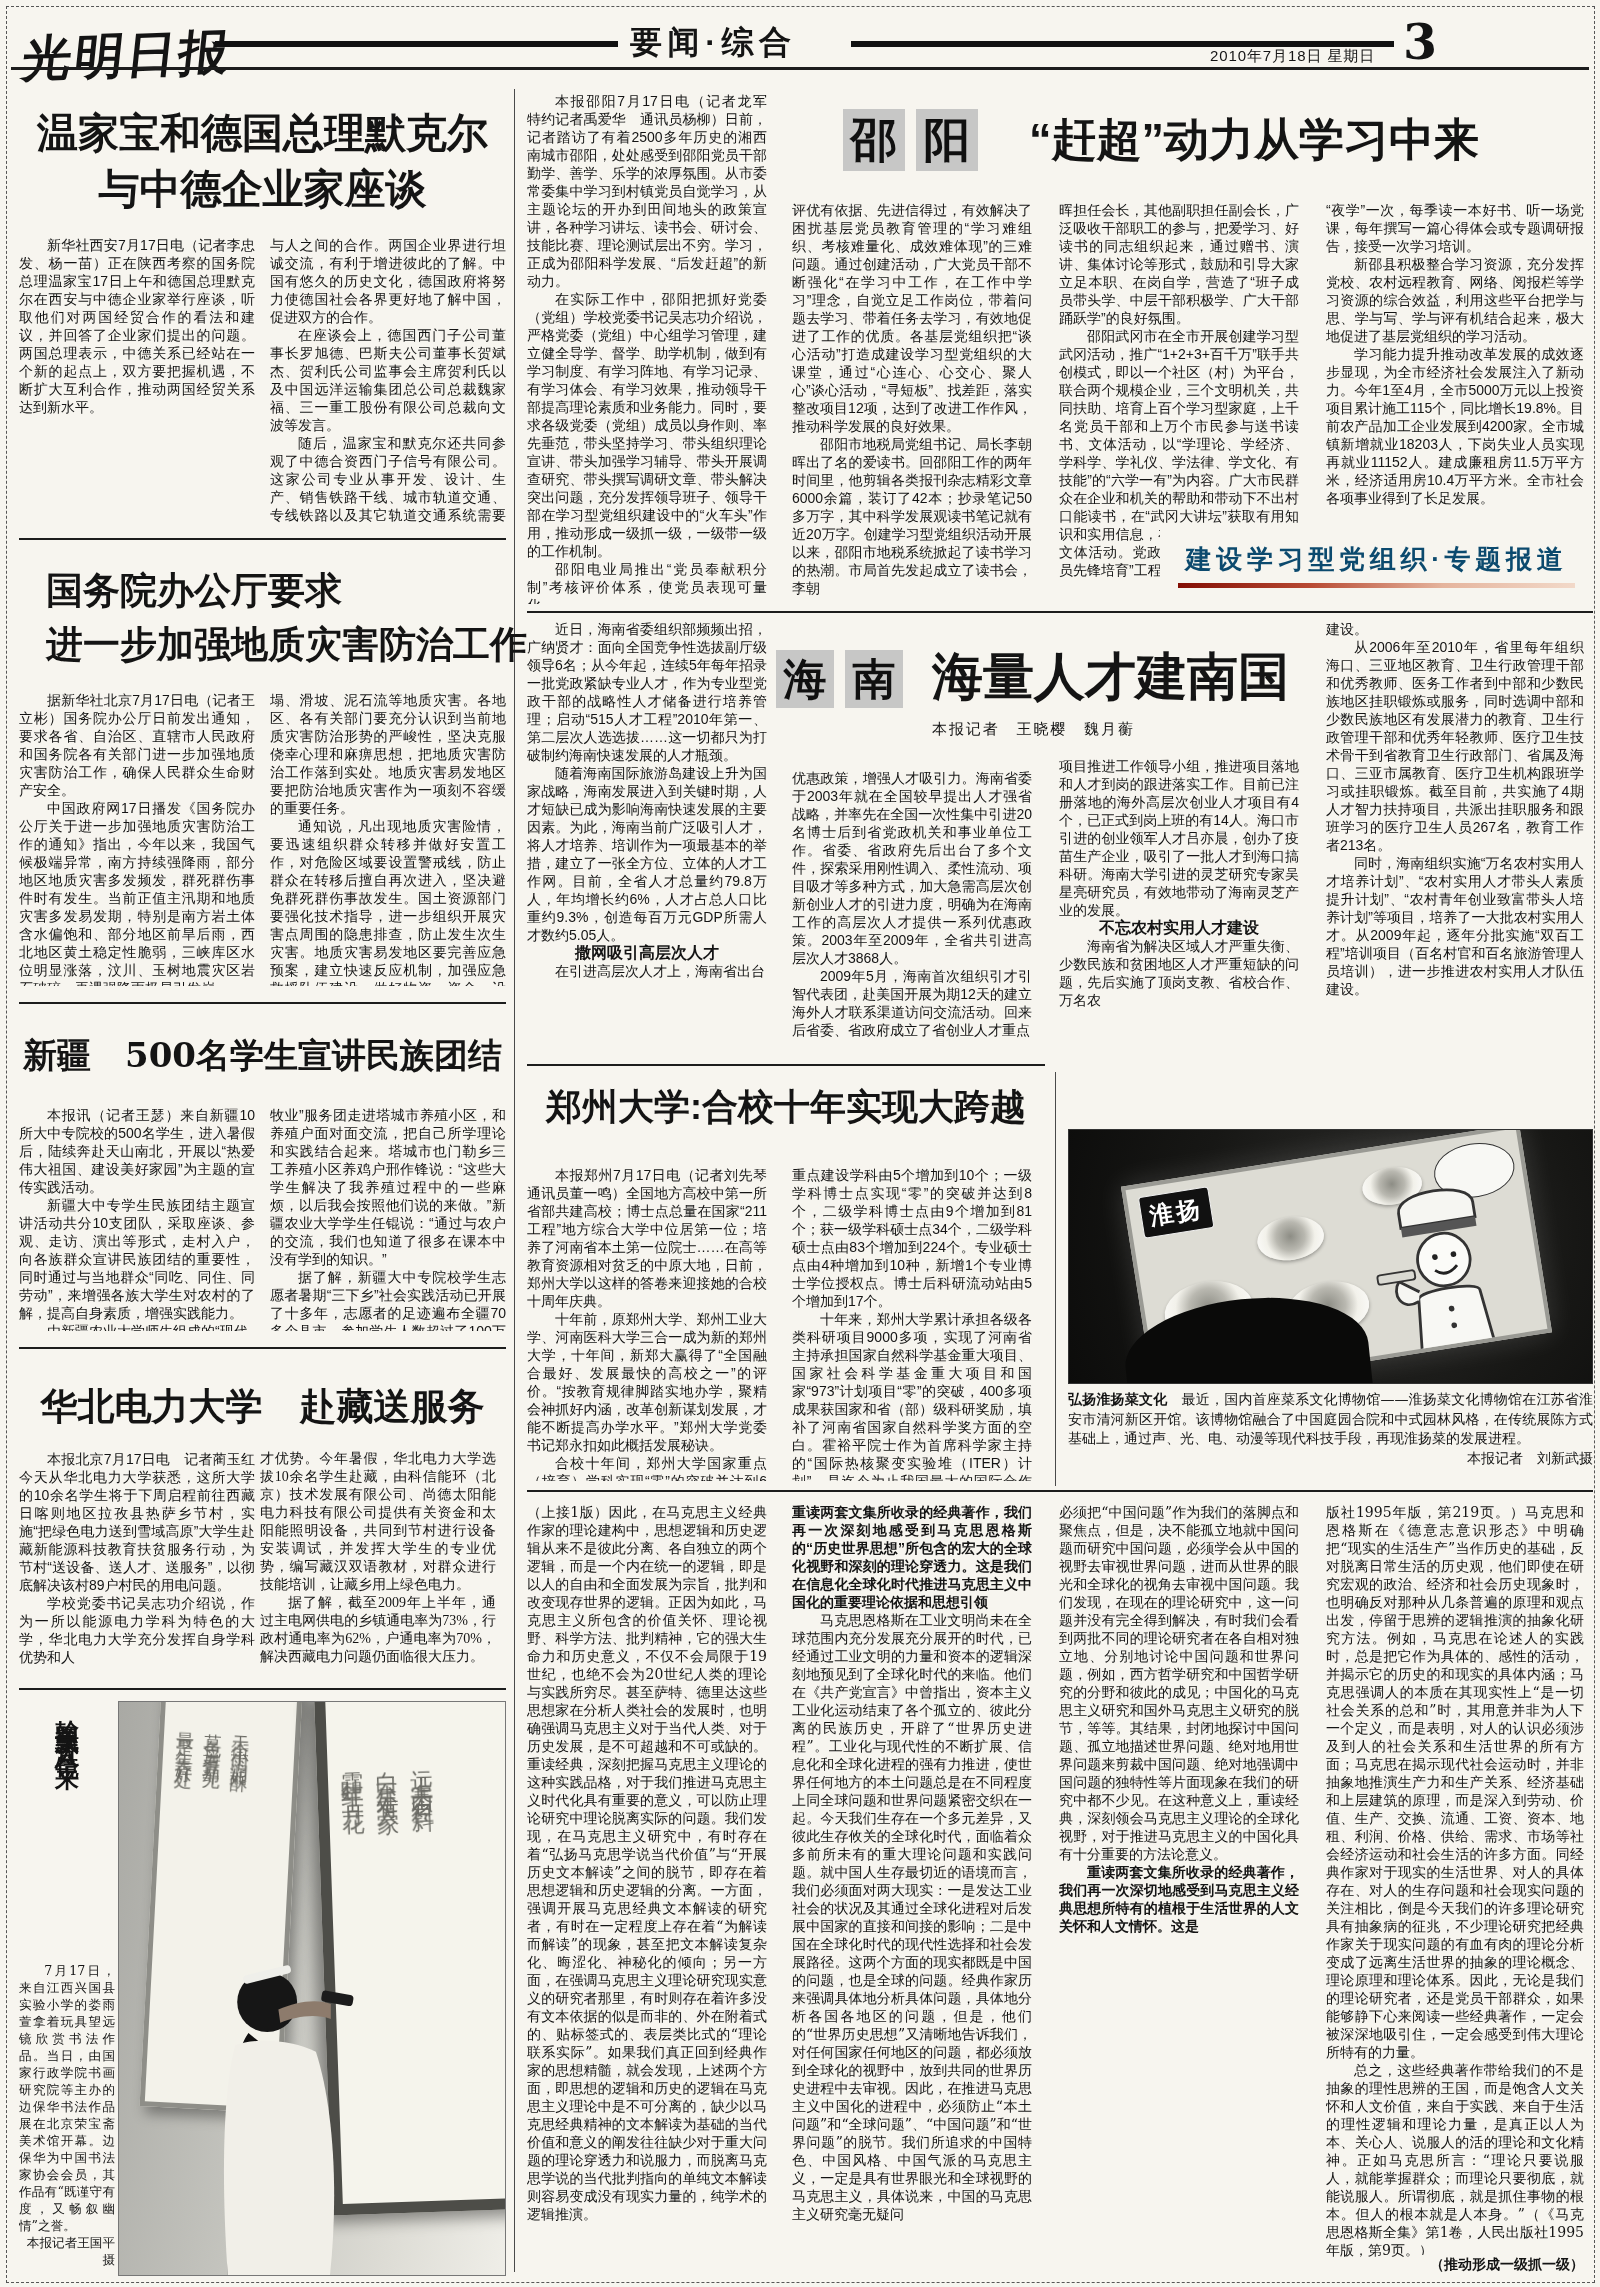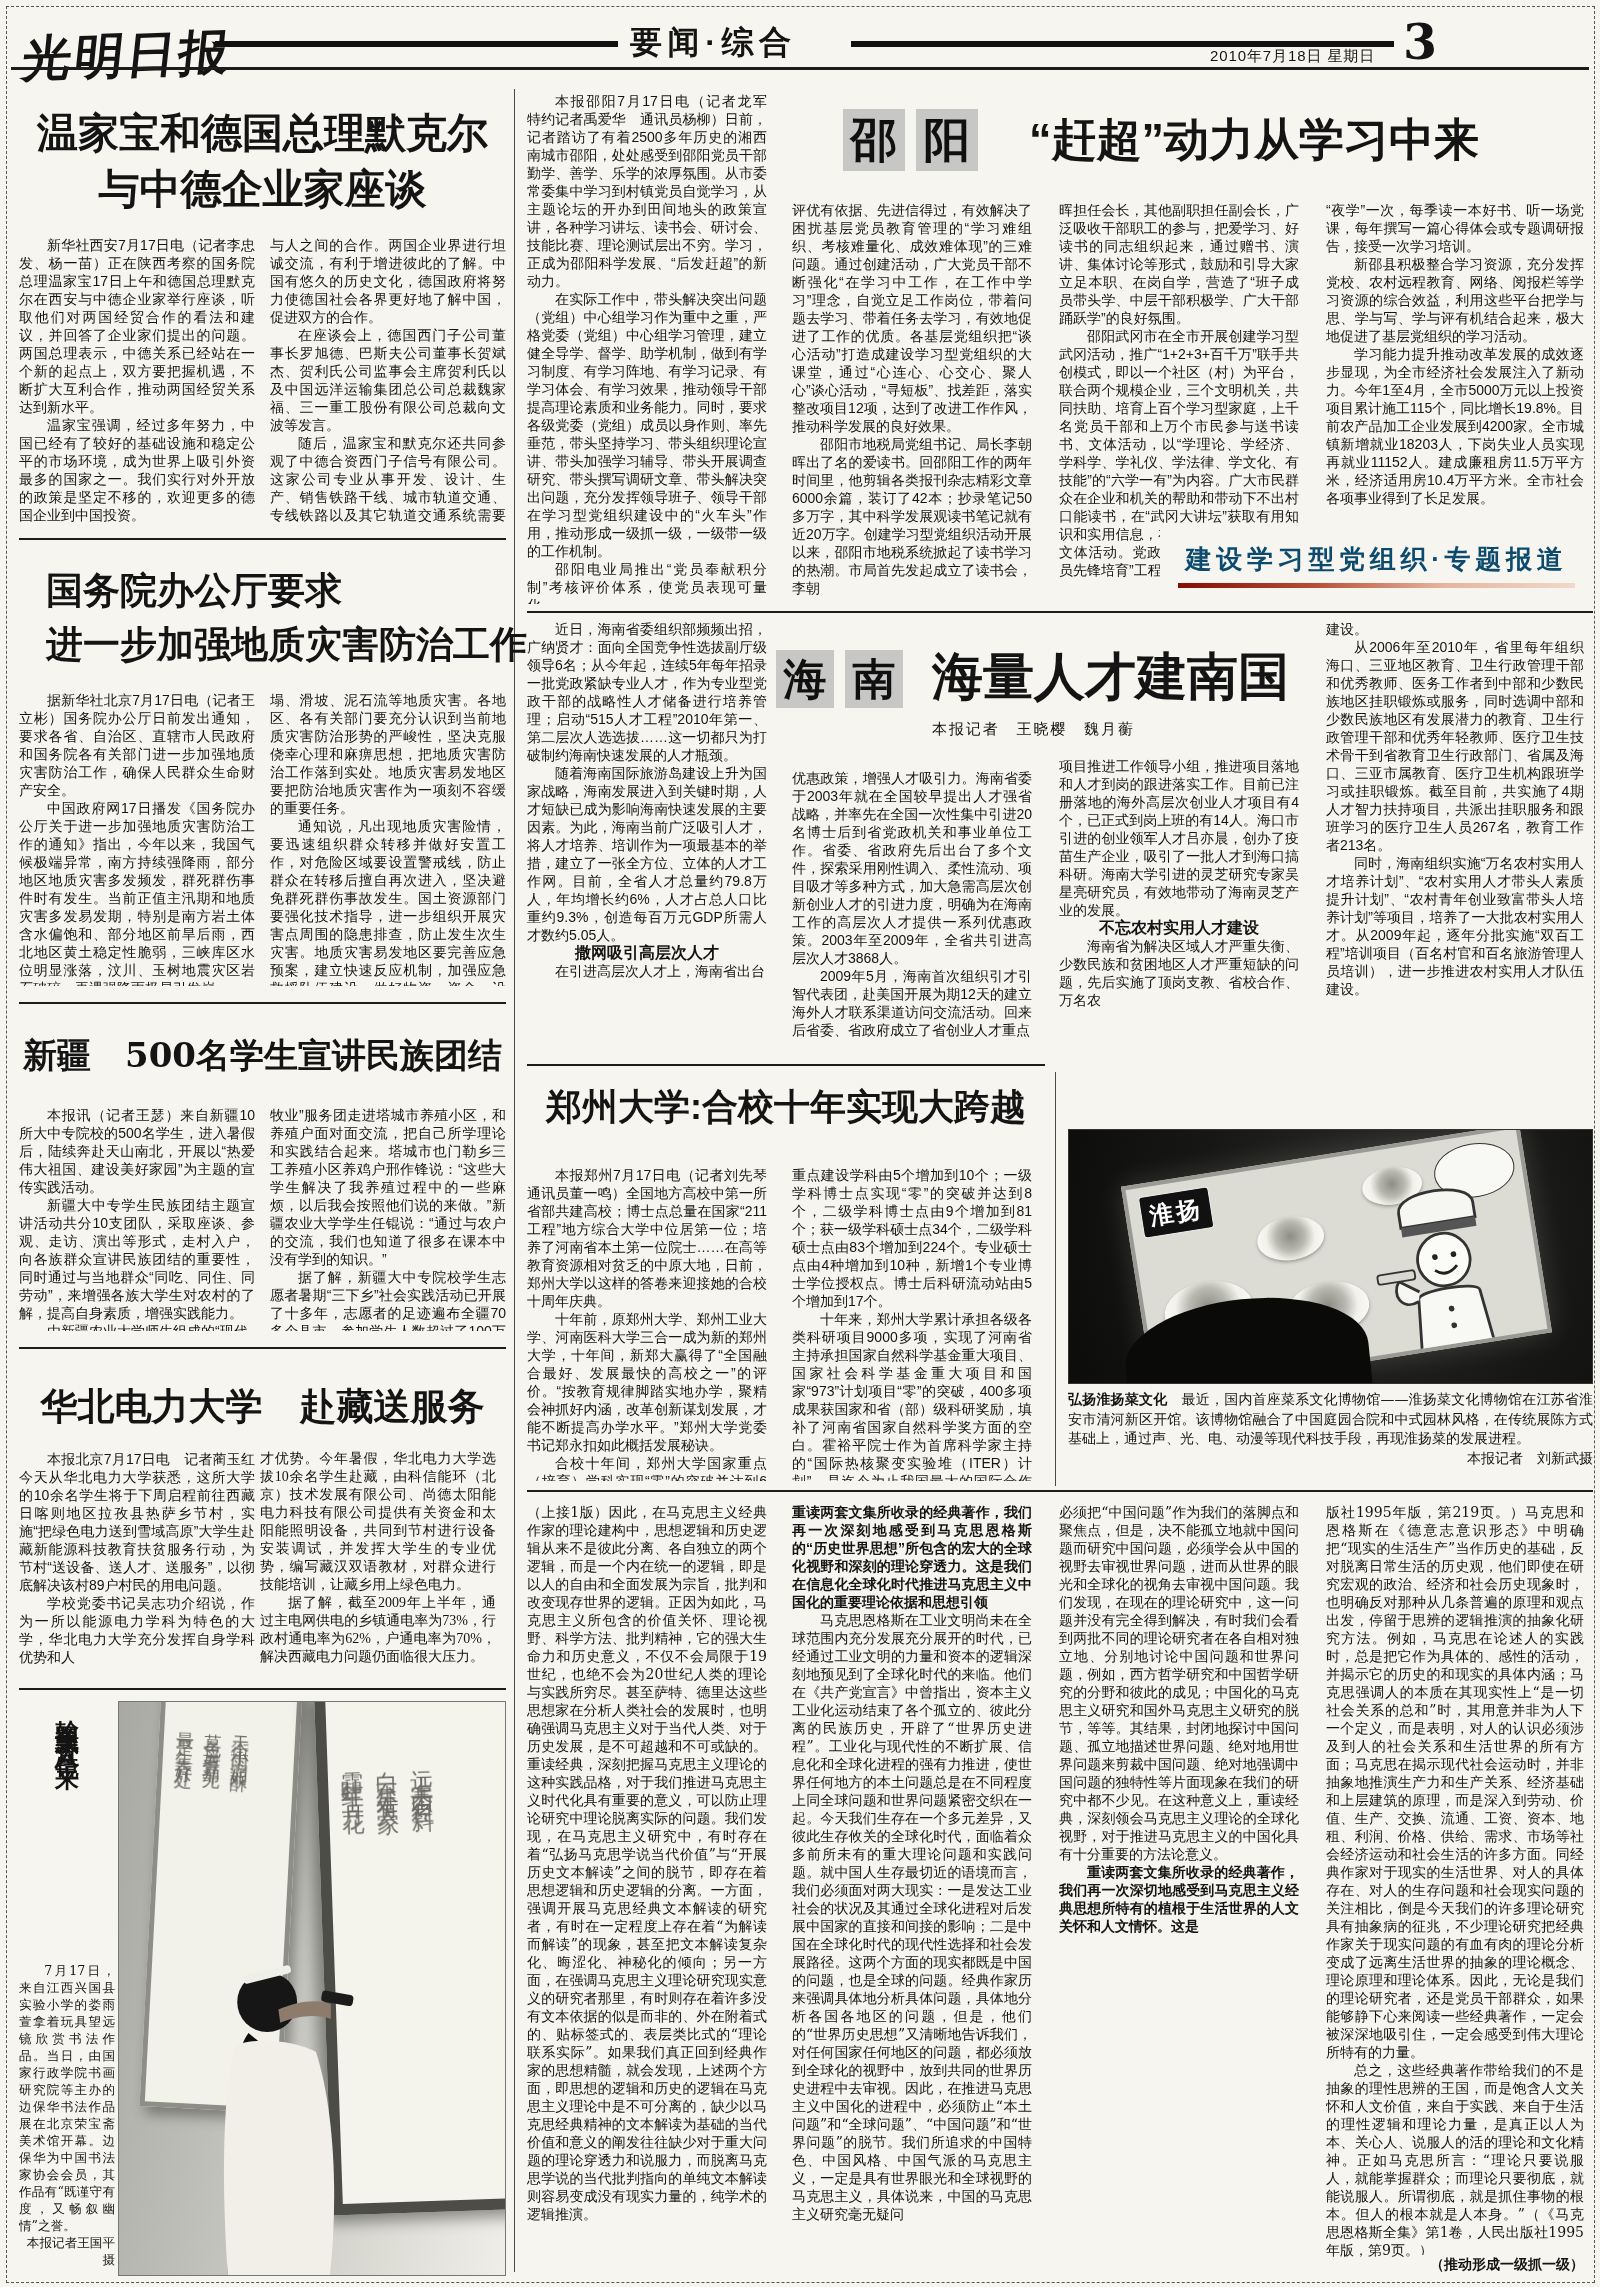--- a/index.html
+++ b/index.html
@@ -66,21 +66,20 @@
 <div class="hr" style="left:11.2px;top:67px;width:1578px;height:2.8px;"></div>
 
 <div class="vr" style="left:514px;top:89px;height:2183px;"></div>
 
 <div class="abs h-sans center" style="left:19px;top:105px;width:487px;font-size:41px;line-height:56px;">
   <div>温家宝和德国总理默克尔</div>
   <div>与中德企业家座谈</div>
 </div>
 <div class="tc" style="left:19px;top:236px;width:236px;height:290px;">
     <p class="para">新华社西安7月17日电（记者李忠发、杨一苗）正在陕西考察的国务院总理温家宝17日上午和德国总理默克尔在西安与中德企业家举行座谈，听取他们对两国经贸合作的看法和建议，并回答了企业家们提出的问题。两国总理表示，中德关系已经站在一个新的起点上，双方要把握机遇，不断扩大互利合作，推动两国经贸关系达到新水平。</p>
-    <p class="para">温家宝强调，经过多年努力，中国已经有了较好的基础设施和稳定公平的市场环境，成为世界上吸引外资最多的国家之一。我们实行对外开放的政策是坚定不移的，欢迎更多的德国企业到中国投资。</p>
   </div>
 <div class="tc" style="left:270px;top:236px;width:236px;height:290px;">
     <p class="para cont">与人之间的合作。两国企业界进行坦诚交流，有利于增进彼此的了解。中国有悠久的历史文化，德国政府将努力使德国社会各界更好地了解中国，促进双方的合作。</p>
     <p class="para">在座谈会上，德国西门子公司董事长罗旭德、巴斯夫公司董事长贺斌杰、贺利氏公司监事会主席贺利氏以及中国远洋运输集团总公司总裁魏家福、三一重工股份有限公司总裁向文波等发言。</p>
     <p class="para">随后，温家宝和默克尔还共同参观了中德合资西门子信号有限公司。这家公司专业从事开发、设计、生产、销售铁路干线、城市轨道交通、专线铁路以及其它轨道交通系统需要的信号设备和系统，并进行相关的工程和服务。</p>
   </div>
 <div class="hr" style="left:19px;top:538px;width:487px;"></div>
 
 <div class="abs h-sans" style="left:19px;top:564px;width:487px;font-size:37px;line-height:54px;margin-left:27px;">
   <div>国务院办公厅要求</div>
@@ -147,21 +146,21 @@
     <circle cx="138" cy="62" r="32" fill="#161616"></circle>
     <rect x="112" y="28" width="52" height="9" rx="4" transform="rotate(-14 138 33)" fill="#efefea"></rect>
     <path d="M104 108 C92 150 88 240 96 355 L205 355 C215 260 208 170 190 115 C165 102 125 100 104 108 Z" fill="#f1efe8"></path>
     <path d="M150 70 C168 62 190 58 206 64 L206 80 C188 74 168 78 152 84 Z" fill="#8d7b6c"></path>
     <rect x="196" y="52" width="34" height="12" rx="4" transform="rotate(10 213 58)" fill="#1c1c1c"></rect>
   </svg>
 </div>
 
 <div class="tc" style="left:527px;top:92px;width:240px;height:512px;">
     <p class="para">本报邵阳7月17日电（记者龙军　特约记者禹爱华　通讯员杨柳）日前，记者踏访了有着2500多年历史的湘西南城市邵阳，处处感受到邵阳党员干部勤学、善学、乐学的浓厚氛围。从市委常委集中学习到村镇党员自觉学习，从主题论坛的开办到田间地头的政策宣讲，各种学习讲坛、读书会、研讨会、技能比赛、理论测试层出不穷。学习，正成为邵阳科学发展、“后发赶超”的新动力。</p>
-    <p class="para">在实际工作中，带头解决突出问题（党组）中心组学习作为重中之重，严格党委（党组）中心组学习管理，建立健全导学、督学、助学机制，做到有学习制度、有学习阵地、有学习记录、有学习体会、有学习效果，推动领导干部提高理论素质和业务能力。同时，要求各级党委（党组）成员以身作则、率先垂范，带头坚持学习、带头组织理论宣讲、带头加强学习辅导、带头开展调查研究、带头撰写调研文章、带头解决突出问题，充分发挥领导班子、领导干部在学习型党组织建设中的“火车头”作用，推动形成一级抓一级，一级带一级的工作机制。</p>
+    <p class="para">在实际工作中，邵阳把抓好党委（党组）学校党委书记吴志功介绍说，严格党委（党组）中心组学习管理，建立健全导学、督学、助学机制，做到有学习制度、有学习阵地、有学习记录、有学习体会、有学习效果，推动领导干部提高理论素质和业务能力。同时，要求各级党委（党组）成员以身作则、率先垂范，带头坚持学习、带头组织理论宣讲、带头加强学习辅导、带头开展调查研究、带头撰写调研文章、带头解决突出问题，充分发挥领导班子、领导干部在学习型党组织建设中的“火车头”作用，推动形成一级抓一级，一级带一级的工作机制。</p>
     <p class="para">邵阳电业局推出“党员奉献积分制”考核评价体系，使党员表现可量化、</p>
   </div>
 <div class="lbox" style="left:843px;top:109px;width:62px;height:62px;font-size:47px;line-height:62px;">邵</div>
 <div class="lbox" style="left:916px;top:109px;width:62px;height:62px;font-size:47px;line-height:62px;">阳</div>
 <div class="abs h-sans" style="left:1029px;top:111px;width:572px;font-size:45px;line-height:58px;white-space:nowrap;">“赶超”动力从学习中来</div>
 <div class="tc" style="left:792px;top:201px;width:240px;height:403px;">
     <p class="para cont">评优有依据、先进信得过，有效解决了困扰基层党员教育管理的“学习难组织、考核难量化、成效难体现”的三难问题。通过创建活动，广大党员干部不断强化“在学习中工作，在工作中学习”理念，自觉立足工作岗位，带着问题去学习、带着任务去学习，有效地促进了工作的优质。各基层党组织把“谈心活动”打造成建设学习型党组织的大课堂，通过“心连心、心交心、聚人心”谈心活动，“寻短板”、找差距，落实整改项目12项，达到了改进工作作风，推动科学发展的良好效果。</p>
     <p class="para">邵阳市地税局党组书记、局长李朝晖出了名的爱读书。回邵阳工作的两年时间里，他剪辑各类报刊杂志精彩文章6000余篇，装订了42本；抄录笔记50多万字，其中科学发展观读书笔记就有近20万字。创建学习型党组织活动开展以来，邵阳市地税系统掀起了读书学习的热潮。市局首先发起成立了读书会，李朝</p>
   </div>
 <div class="tc" style="left:1059px;top:201px;width:240px;height:403px;">

